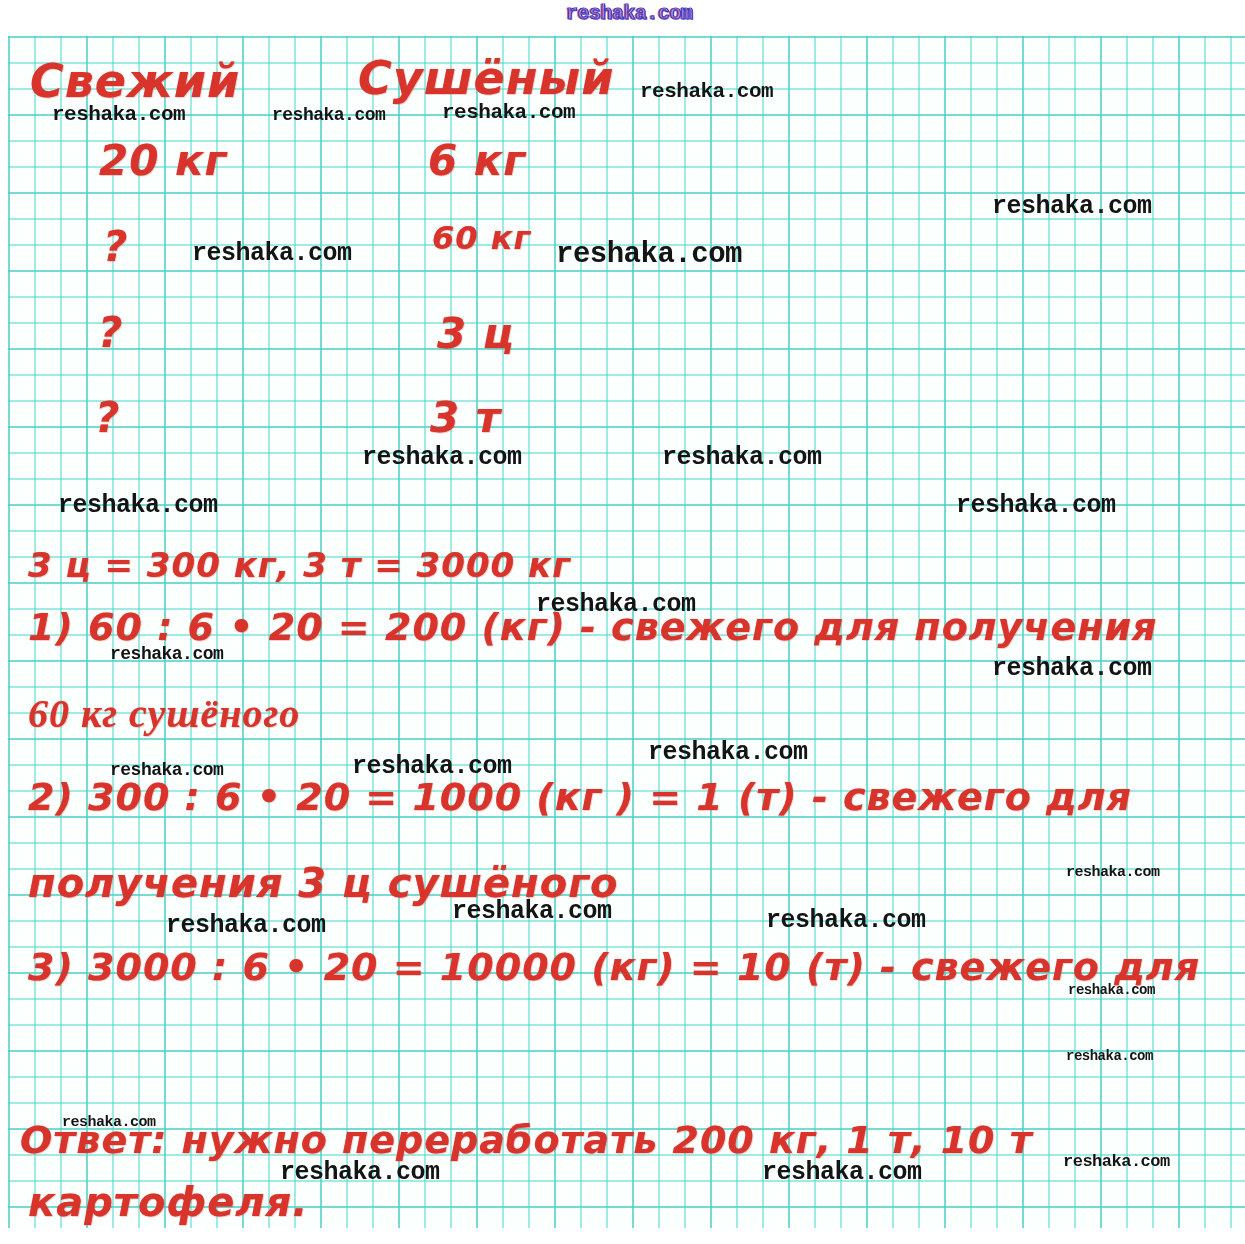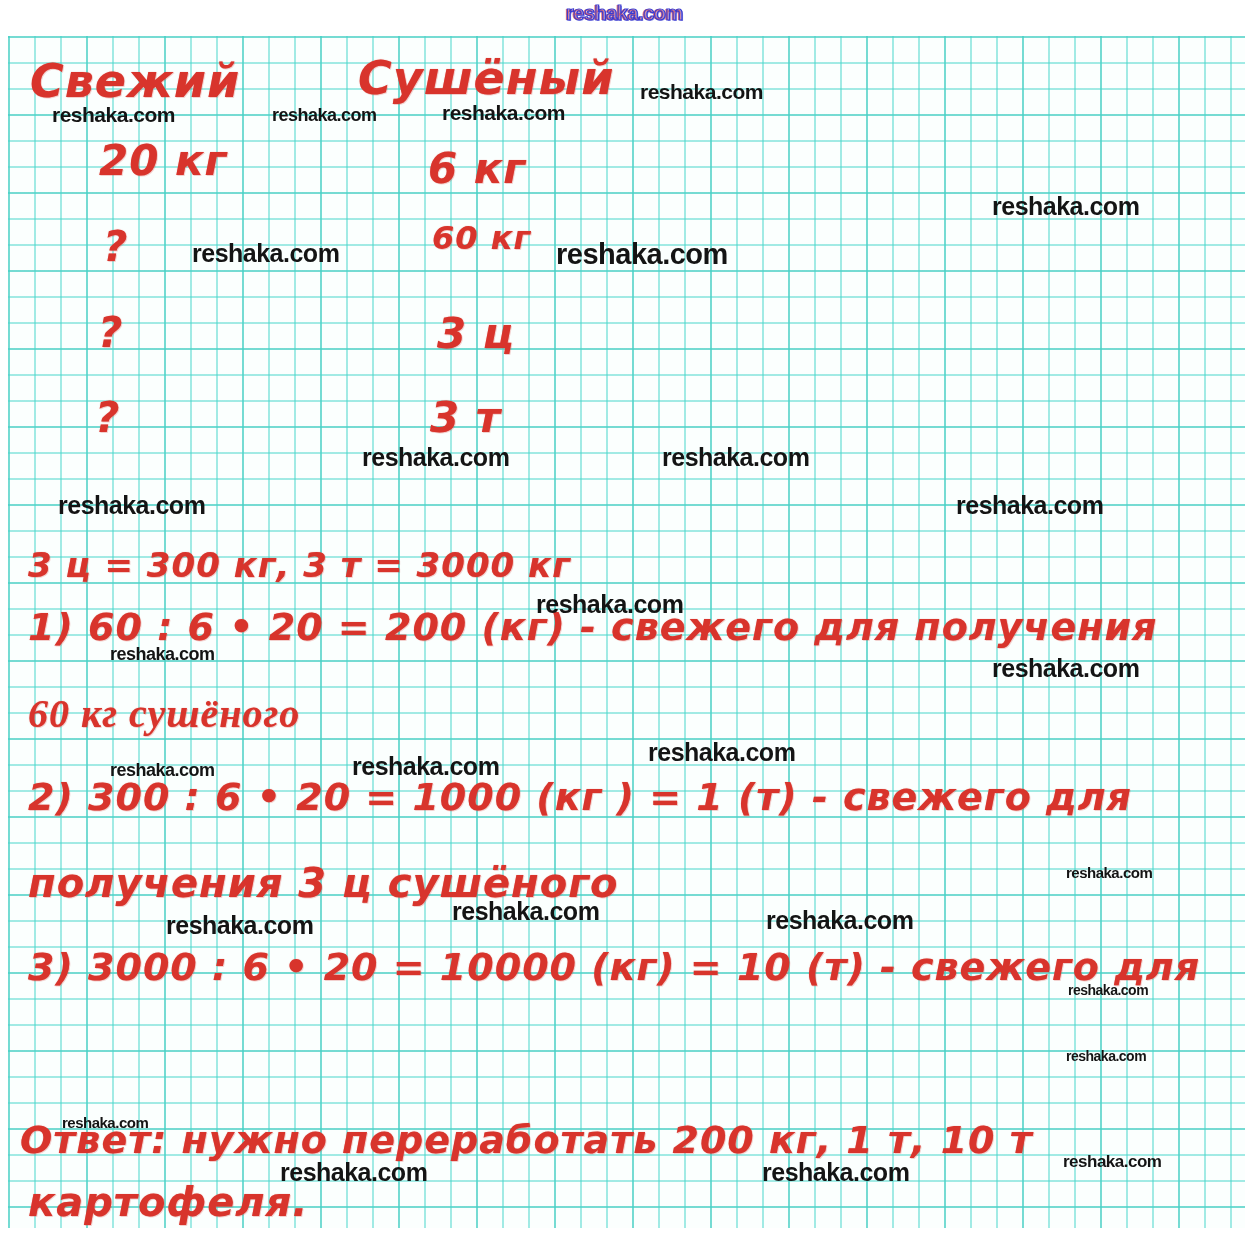--- a/index.html
+++ b/index.html
@@ -28,42 +28,42 @@
     font-style:italic;
     white-space:nowrap;
     text-shadow:0 0 1px rgba(216,52,44,0.55), 1px 1px 0 rgba(216,52,44,0.18);
     letter-spacing:1px;
     line-height:1.1;
     z-index:2;
   }
   #hdr-fresh {left:30px;  top:56px;  font-size:46px;}
   #hdr-dried {left:358px; top:53px;  font-size:46px;}
   #r1-fresh  {left:62px;  top:138px; font-size:42px;padding-left:37px;}
-  #r1-dried  {left:428px; top:138px; font-size:42px;margin-top:8px;}
+  #r1-dried  {left:428px; top:138px; font-size:42px;}
   #r2-fresh  {left:103px; top:224px; font-size:42px;}
   #r2-dried  {left:424px; top:221px; font-size:32px;padding-left:8px;}
   #r3-fresh  {left:98px;  top:310px; font-size:42px;}
   #r3-dried  {left:437px; top:311px; font-size:42px;}
   #r4-fresh  {left:95px;  top:395px; font-size:42px;}
   #r4-dried  {left:430px; top:395px; font-size:42px;}
   #conv      {left:28px;  top:547px; font-size:34px;}
   #s1a       {left:28px;  top:607px; font-size:38px;}
   #s1b       {left:28px;  top:692px; font-size:40px;font-family:Liberation Serif, serif;}
   #s2a       {left:28px;  top:777px; font-size:38px;}
   #s2b       {left:28px;  top:861px; font-size:40px;}
   #s3a       {left:28px;  top:947px; font-size:38px;}
   #s3b       {left:28px;  top:1032px;font-size:40px;}
   #ans1      {left:20px;  top:1120px;font-size:38px;}
   #ans2      {left:28px;  top:1180px;font-size:40px;}
   
   #watermark-layer{position:absolute;inset:0;z-index:3;}
   .wm{
     position:absolute;
     color:#141414;
-    font-family:Liberation Sans, sans-serif;
+    font-family:Liberation Mono, monospace;
     font-weight:700;
     letter-spacing:-0.5px;
     white-space:nowrap;
     text-align:center;
   }
   .wm-outline{
     color:rgba(255,255,255,0.05);
     -webkit-text-stroke:1.2px #3b3bd0;
     text-shadow:-1.5px 0 0 rgba(225,70,70,0.75), 1px 1px 0 rgba(59,59,208,0.55);
     font-weight:700;

